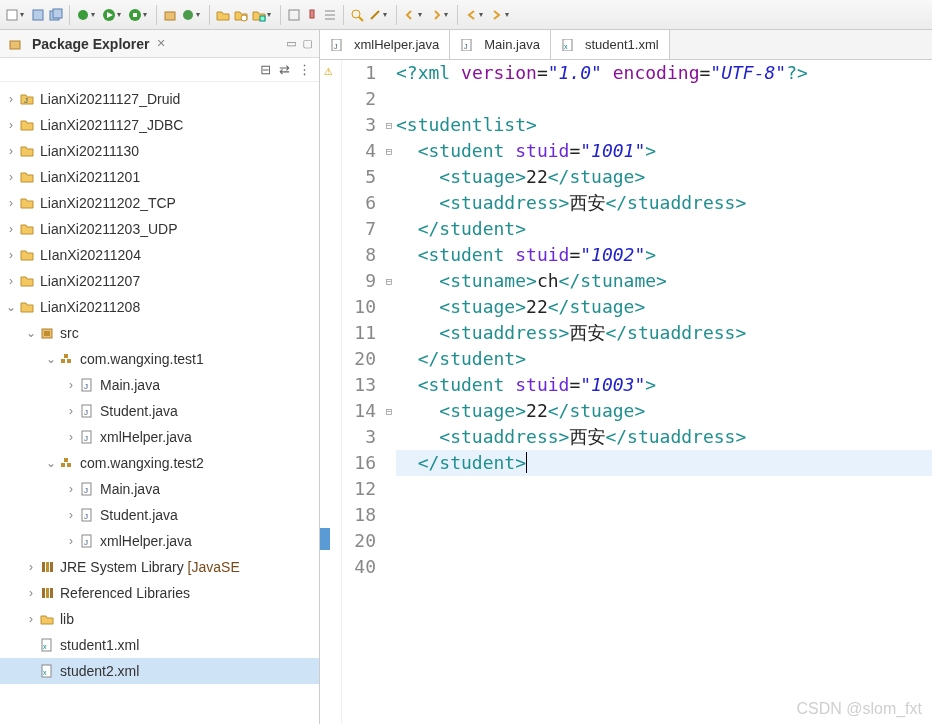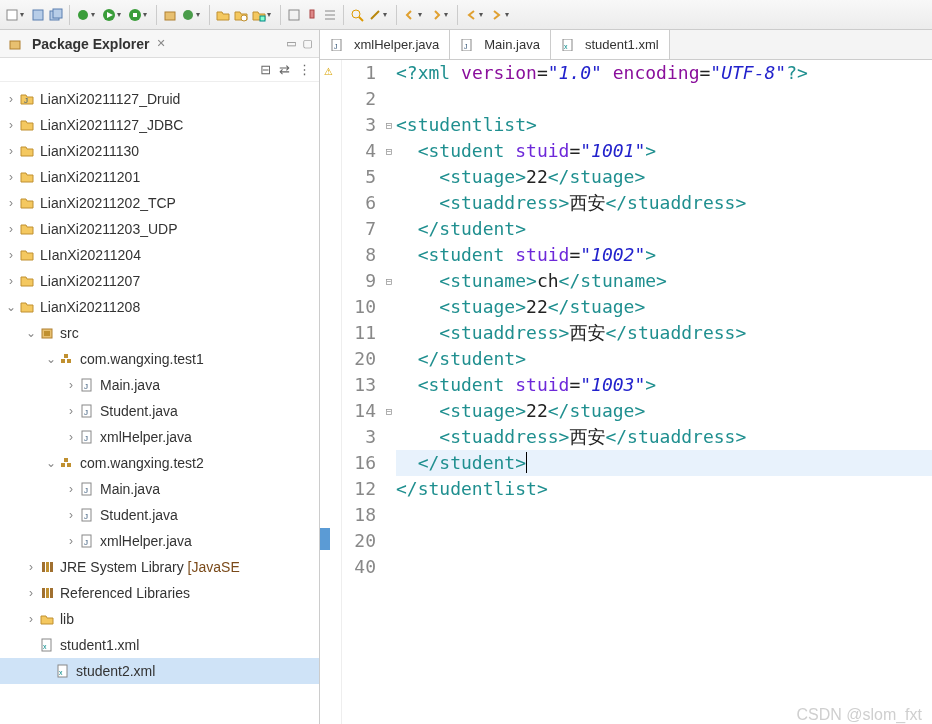--- a/index.html
+++ b/index.html
@@ -37,21 +37,21 @@
   .code .line.hl { background: #e8f2fc; }
   .tag { color: #1f8f8f; }
   .attr { color: #6d28d9; }
   .str { color: #2222cc; font-style: italic; }
   .pi  { color: #1f8f8f; }
   .kw  { color: #8a0f9c; }
   .txt { color: #222; }
   .cursor { border-right: 1px solid #000; animation: blink 1s steps(1) infinite; }
   @keyframes blink { 50% { border-color: transparent; } }
   .marker { position:absolute; left:0; top: 468px; width:10px; height:22px; background:#5b9bd5; }
-  .watermark { position: absolute; right: 10px; bottom: 0; color: #cfcfcf; font-size: 16px; font-family: sans-serif; }
+  .watermark { position: absolute; right: 10px; bottom: 6px; color: #cfcfcf; font-size: 16px; font-family: sans-serif; }
   .java-brown { color:#7a4a1a; }
 </style>
 </head>
 <body>
 
 <div class="toolbar">
   <span class="tb-ico">
       <svg width="14" height="14">
         <rect x="2" y="2" width="10" height="10" fill="#fff" stroke="#888"></rect>
       </svg>
@@ -405,21 +405,21 @@
         </div>
         <div class="node" style="padding-left:38px">
           <span class="ico">
             <svg width="14" height="14">
               <rect x="2" y="1" width="9" height="12" fill="#fff" stroke="#888"></rect>
               <text x="3" y="11" font-size="7" fill="#088">x</text>
             </svg>
           </span>
           <span>student1.xml</span>
         </div>
-        <div class="node sel" style="padding-left:54px">
+        <div class="node sel" style="padding-left:38px">
           <span class="ico">
             <svg width="14" height="14">
               <rect x="2" y="1" width="9" height="12" fill="#fff" stroke="#888"></rect>
               <text x="3" y="11" font-size="7" fill="#088">x</text>
             </svg>
           </span>
           <span>student2.xml</span>
         </div>
     </div>
   </div>
@@ -514,20 +514,19 @@
         <div class="line"><span class="tag">  &lt;/student&gt;</span></div>
         <div class="line"><span class="tag">  &lt;student </span><span class="attr">stuid</span><span class="txt">=</span><span class="str">"1002"</span><span class="tag">&gt;</span></div>
         <div class="line"><span class="tag">    &lt;stuname&gt;</span><span class="txt">ch</span><span class="tag">&lt;/stuname&gt;</span></div>
         <div class="line"><span class="tag">    &lt;stuage&gt;</span><span class="txt">22</span><span class="tag">&lt;/stuage&gt;</span></div>
         <div class="line"><span class="tag">    &lt;stuaddress&gt;</span><span class="txt">西安</span><span class="tag">&lt;/stuaddress&gt;</span></div>
         <div class="line"><span class="tag">  &lt;/student&gt;</span></div>
         <div class="line"><span class="tag">  &lt;student </span><span class="attr">stuid</span><span class="txt">=</span><span class="str">"1003"</span><span class="tag">&gt;</span></div>
         <div class="line"><span class="tag">    &lt;stuage&gt;</span><span class="txt">22</span><span class="tag">&lt;/stuage&gt;</span></div>
         <div class="line"><span class="tag">    &lt;stuaddress&gt;</span><span class="txt">西安</span><span class="tag">&lt;/stuaddress&gt;</span></div>
         <div class="line hl"><span class="tag">  &lt;/student&gt;</span><span class="cursor"></span></div>
-        <div class="line"><span class="tag">&lt;/studentlist&gt;</span></div>
         <div class="line"></div>
       </div>
     </div>
   </div>
 </div>
 
 <div class="watermark">CSDN @slom_fxt</div>
 
 </body></html>

